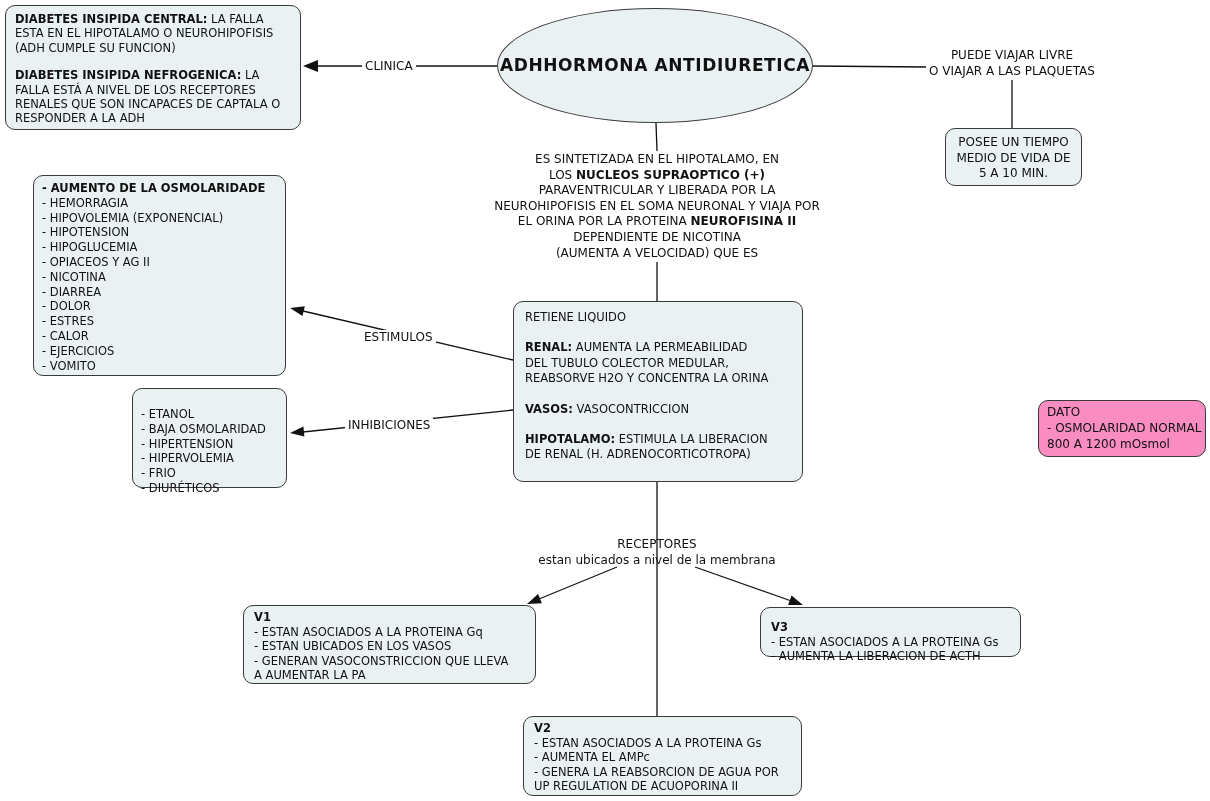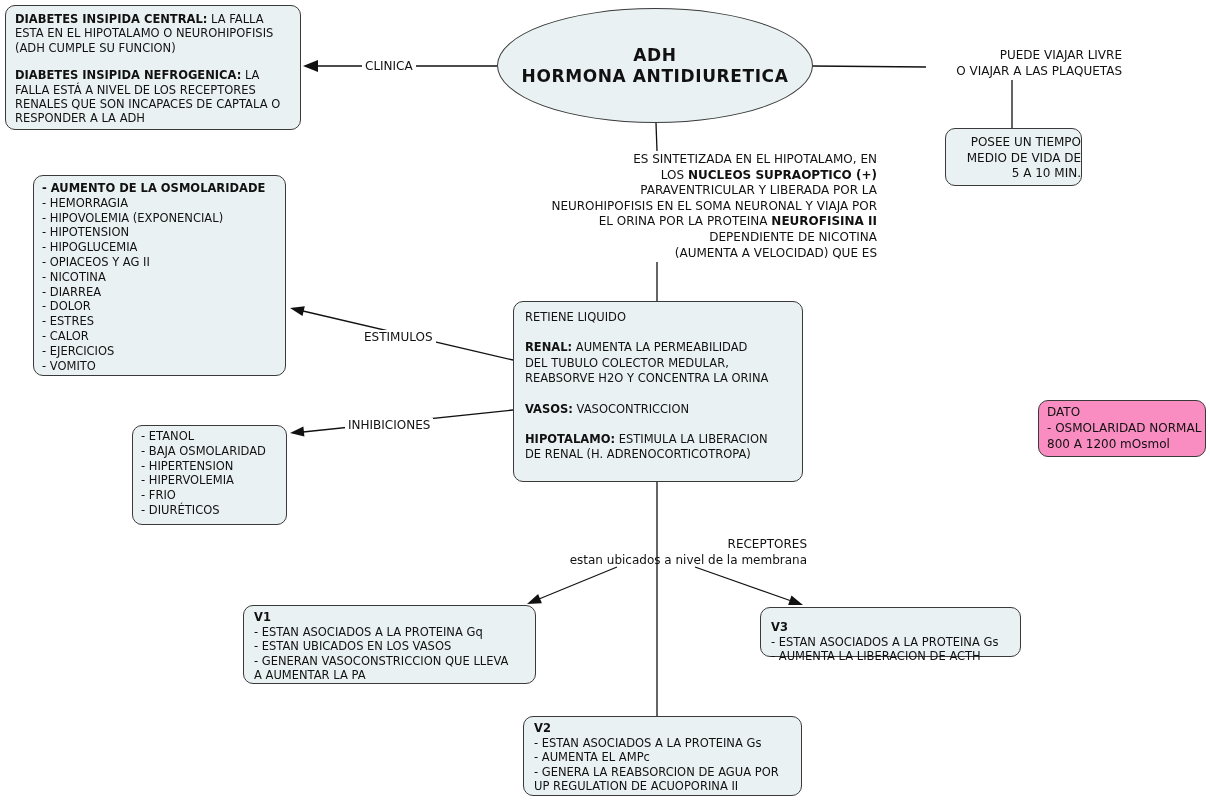--- a/index.html
+++ b/index.html
@@ -17,26 +17,26 @@
   svg.wires{position:absolute;left:0;top:0;width:1210px;height:801px;}
   .ln{stroke:var(--line);stroke-width:1.3;fill:none;}
   .ah{fill:var(--line);stroke:none;}
   .node{
     position:absolute;background:var(--node-fill);border:1px solid var(--node-border);
     border-radius:10px;box-sizing:border-box;
   }
   .node.pink{background:var(--dato-fill);}
   .ellipse{
     position:absolute;background:var(--node-fill);border:1px solid var(--node-border);
-    border-radius:50%;box-sizing:border-box;display:flex;flex-direction:column;
+    border-radius:50%;box-sizing:border-box;display:flex;flex-direction:row;
     align-items:center;justify-content:center;text-align:center;
     font-weight:bold;font-size:17px;line-height:21px;letter-spacing:0.6px;
   }
   .freetext{position:absolute;}
-  .center{text-align:right;}
+  .center{text-align:center;}
   .b{font-weight:bold;}
   .fs11{font-size:11.5px;line-height:14.4px;}
   .fs12{font-size:12px;line-height:15.6px;}
   .list{font-size:11.5px;line-height:14.8px;}
   .vlist{font-size:11.5px;line-height:14.6px;}
   .gap13{height:13px;}
   .gap15{height:15px;}
   .linklabel{
     position:absolute;background:#ffffff;padding:0 3px;font-size:12px;line-height:14px;
     white-space:nowrap;
@@ -150,21 +150,21 @@
       <div class="nowrap">- OPIACEOS Y AG II</div>
       <div class="nowrap">- NICOTINA</div>
       <div class="nowrap">- DIARREA</div>
       <div class="nowrap">- DOLOR</div>
       <div class="nowrap">- ESTRES</div>
       <div class="nowrap">- CALOR</div>
       <div class="nowrap">- EJERCICIOS</div>
       <div class="nowrap">- VOMITO</div>
     </div>
 
-  <div class="node list" style="left:132px;top:388px;width:155px;height:100px;padding:3px 8px;margin-top:37px;">
+  <div class="node list" style="left:132px;top:388px;width:155px;height:100px;padding:18px 8px;">
       <div class="nowrap">- ETANOL</div>
       <div class="nowrap">- BAJA OSMOLARIDAD</div>
       <div class="nowrap">- HIPERTENSION</div>
       <div class="nowrap">- HIPERVOLEMIA</div>
       <div class="nowrap">- FRIO</div>
       <div class="nowrap">- DIURÉTICOS</div>
     </div>
 
   <div class="node pink fs12" style="left:1038px;top:400px;width:168px;height:57px;padding:4px 8px;line-height:15.8px;">
     <div class="nowrap">DATO</div>

